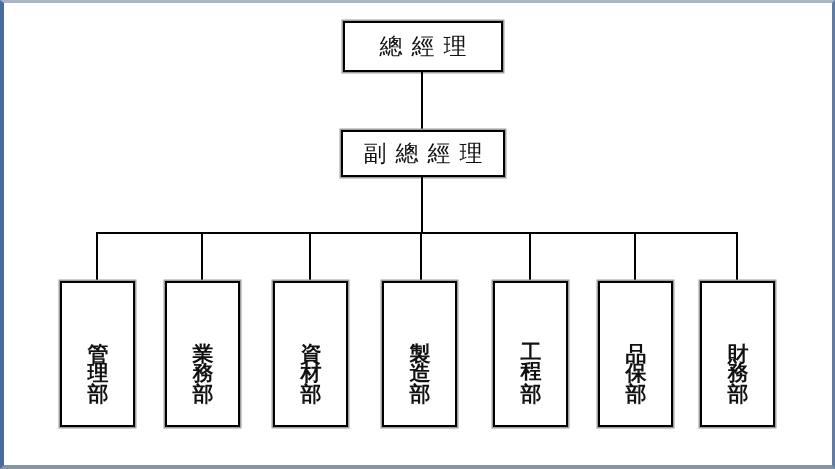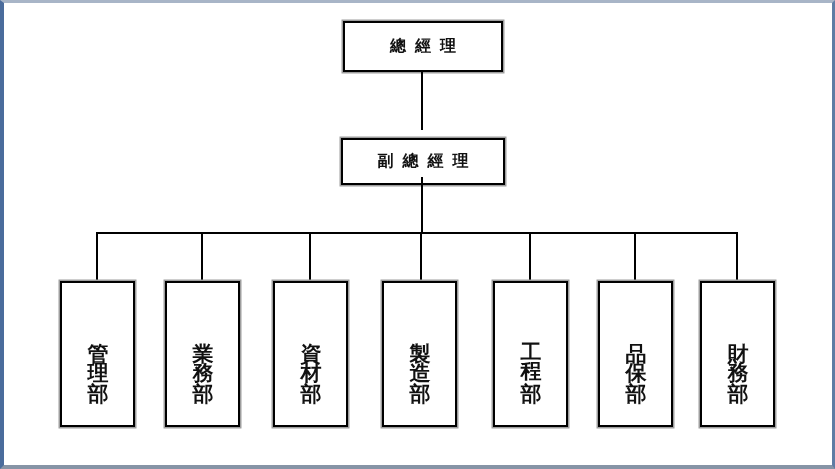--- a/index.html
+++ b/index.html
@@ -31,22 +31,22 @@
     background: #ffffff;
     border: 2px solid #000000;
     box-shadow: 0 0 0 1.5px #9e9e9e;
     display: flex;
     align-items: center;
     justify-content: center;
     color: #111111;
   }
 
   .node-h {
-    font-size: 16px;
-    font-weight: bold;
+    font-size: 23px;
+    font-weight: normal;
   }
   .node-h .lbl { letter-spacing: 9px; padding-left: 9px; white-space: nowrap; }
 
   .node-v {
     font-size: 21px;
     font-weight: bold;
   }
   .node-v .lbl {
     writing-mode: vertical-rl;
     text-orientation: upright;
@@ -63,21 +63,21 @@
 <body>
 
 <div class="canvas">
 
   <div class="node node-h" style="left:343px; top:21px; width:160px; height:51px;">
     <span class="lbl">總經理</span>
   </div>
 
   <div class="line" style="left:421px; top:72px; width:2px; height:58px;"></div>
 
-  <div class="node node-h" style="left:341px; top:138px; width:164px; height:47px;">
+  <div class="node node-h" style="left:341px; top:130px; width:164px; height:47px;">
     <span class="lbl">副總經理</span>
   </div>
 
   <div class="line" style="left:421px; top:177px; width:2px; height:56px;"></div>
 
   <div class="line" style="left:96px; top:232px; width:642px; height:2px;"></div>
 
   <div class="line" style="left:96px;  top:233px; width:2px; height:48px;"></div>
   <div class="line" style="left:201px; top:233px; width:2px; height:48px;"></div>
   <div class="line" style="left:309px; top:233px; width:2px; height:48px;"></div>

